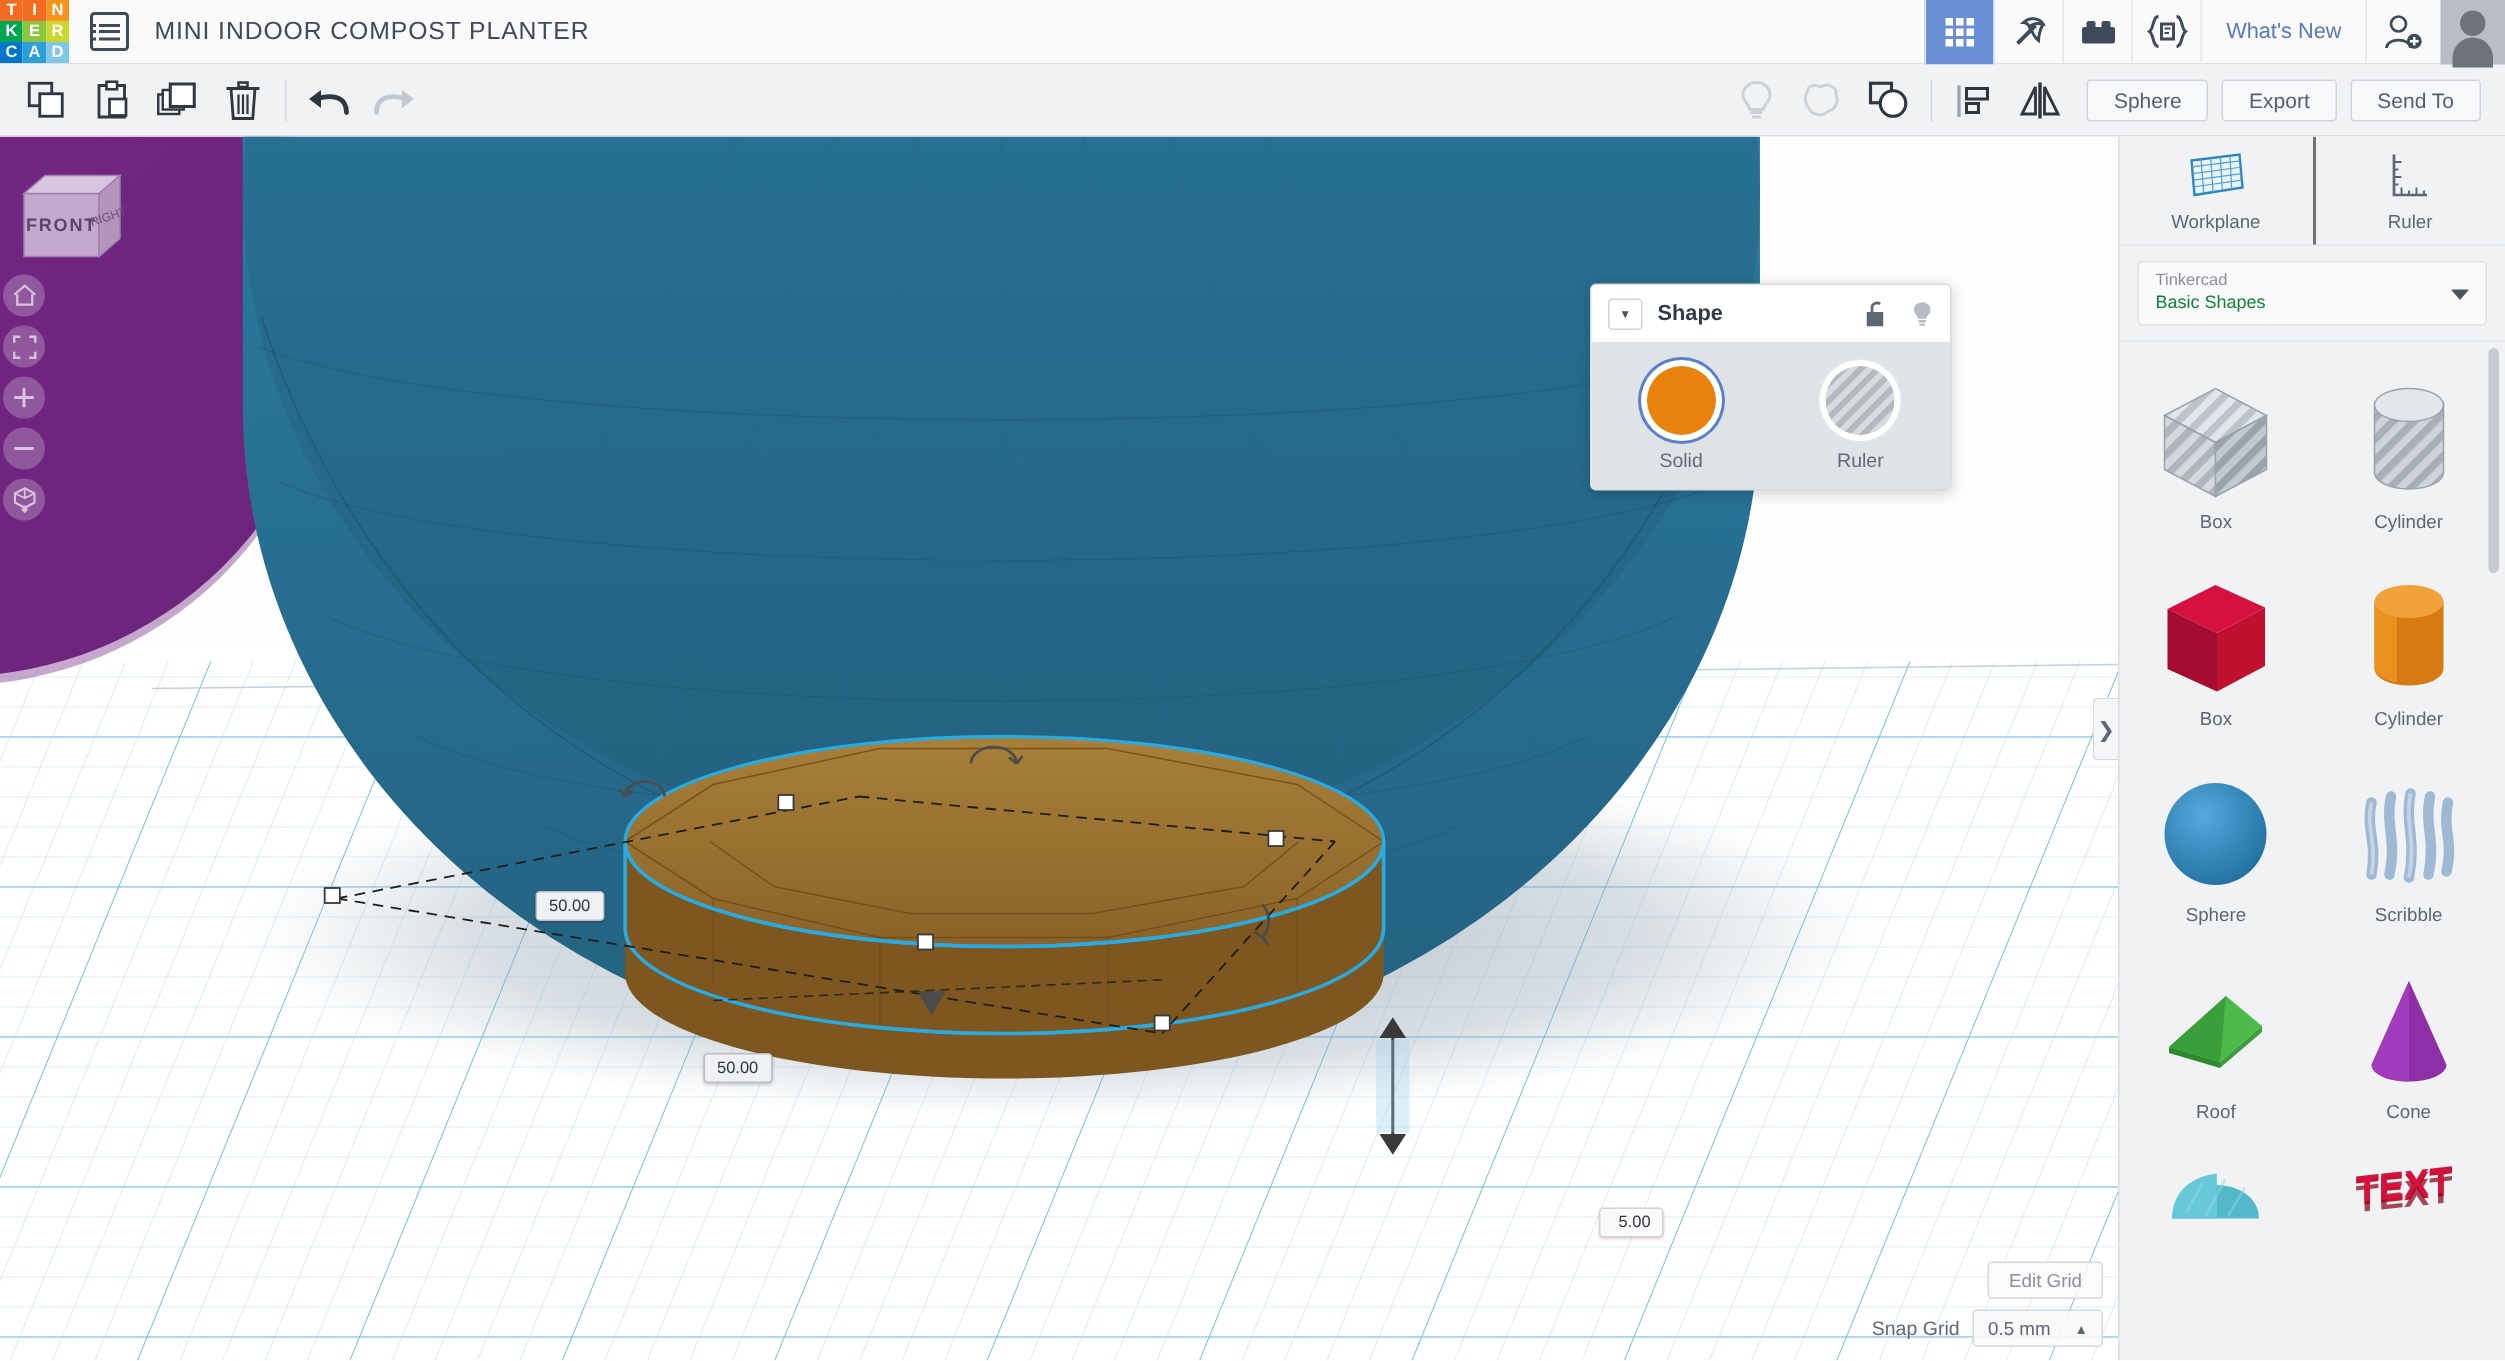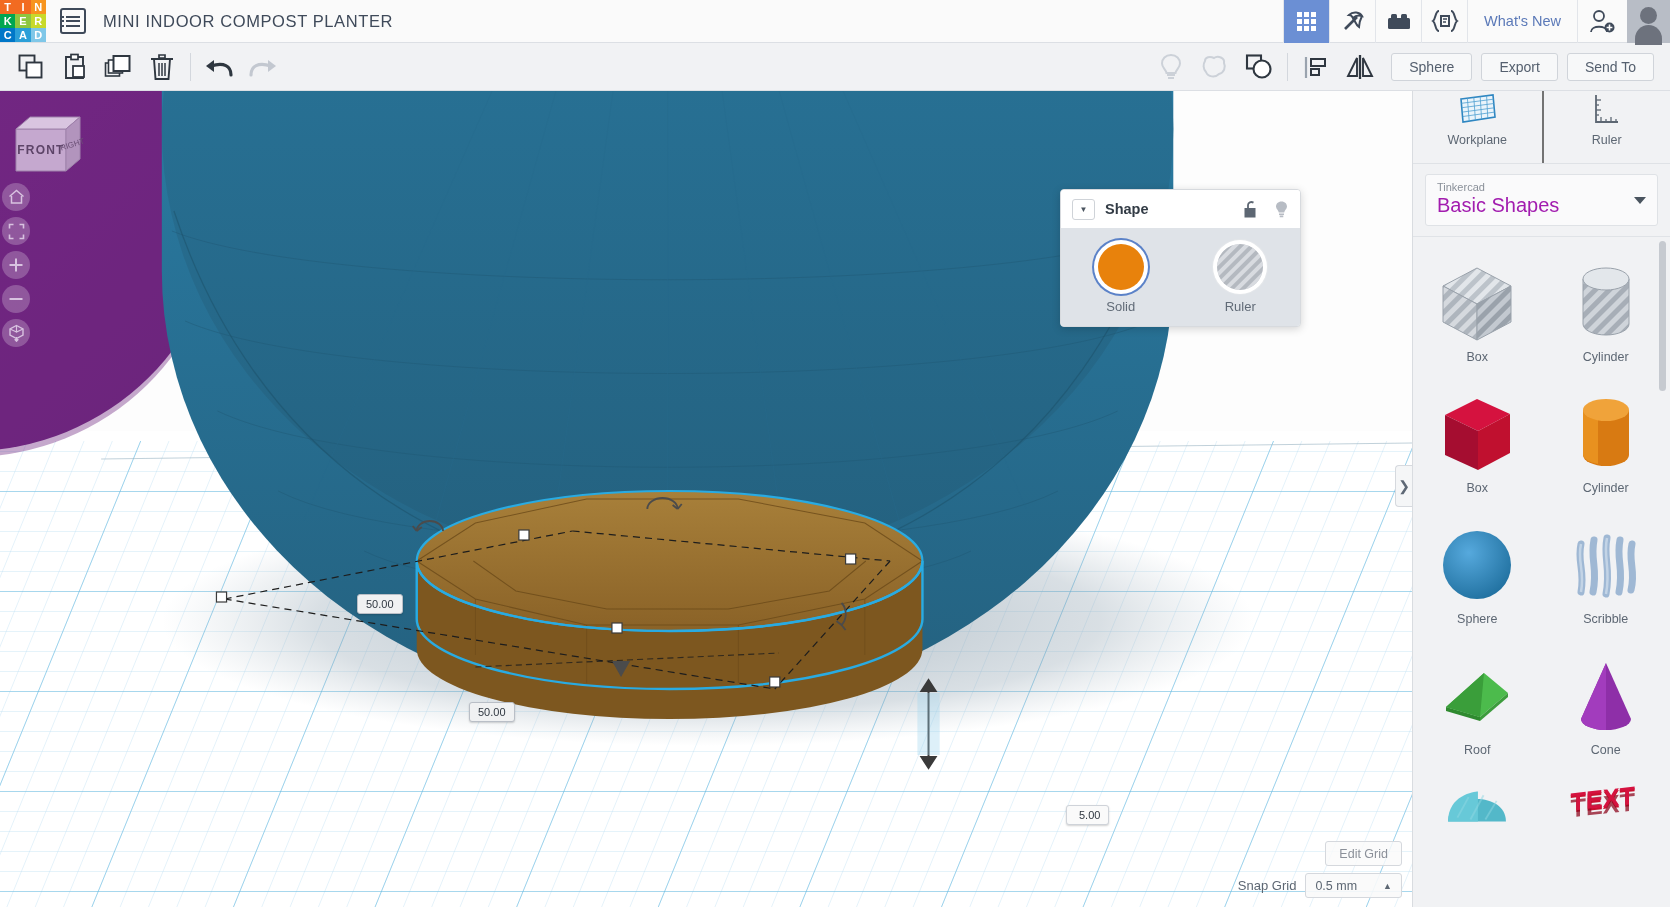--- a/index.html
+++ b/index.html
@@ -79,21 +79,21 @@
     border-radius: 4px 0 0 4px; display: flex; align-items: center; justify-content: center;
     font-size: 14px; color: #5e6875; }
 
   .grid-controls { position: absolute; right: 10px; bottom: 0px; display: flex;
     flex-direction: column; align-items: flex-end; gap: 7px; padding-bottom: 9px; }
   .edit-grid { height: 25px; padding: 0 13px; display: flex; align-items: center;
     background: rgba(250,250,250,.82); border: 1px solid #d5d8dd; border-radius: 3px;
     font-size: 12.5px; color: #8b9099; }
   .snap-row { display: flex; align-items: center; gap: 9px; }
   .snap-label { font-size: 13px; color: #5d6773; }
-  .snap-select { height: 25px; padding: 0 9px; display: flex; align-items: center; gap: 26px;
+  .snap-select { height: 25px; padding: 0 9px; display: flex; align-items: center; gap: 16px;
     background: rgba(250,250,250,.9); border: 1px solid #d5d8dd; border-radius: 3px;
     font-size: 12.5px; color: #5d6773; }
 
   
   .shape-popup { position: absolute; left: 1060px; top: 98px; width: 241px;
     background: #fff; border: 1px solid #d7dade; border-radius: 4px;
     box-shadow: 0 2px 9px rgba(0,0,0,.17); overflow: hidden; }
   .sp-head { height: 38px; display: flex; align-items: center; padding: 0 11px; background: #fff; }
   .sp-chev { width: 23px; height: 21px; border: 1px solid #cfd3d8; border-radius: 3px;
     display: flex; align-items: center; justify-content: center; font-size: 8px; color: #4a545f; }
@@ -105,27 +105,27 @@
   .sp-circle.solid { background: #e8820c; box-shadow: 0 0 0 4px #fff, 0 0 0 6px #5b82c8; }
   .sp-circle.hole { background: #cdd1d6; box-shadow: 0 0 0 4px #fff, 0 0 0 5px #e4e7ea;
     overflow: hidden; position: relative; }
   .sp-label { font-size: 13px; color: #616b77; }
 
   
   .sidebar { width: 258px; min-width: 258px; background: #f1f2f4;
     border-left: 1px solid #d9dce0; display: flex; flex-direction: column; overflow: hidden; }
   .sb-tools { display: flex; border-bottom: 1px solid #dfe2e6; }
   .sb-tool { flex: 1 1 50%; height: 72px; display: flex; flex-direction: column;
-    align-items: center; justify-content: flex-start; gap: 6px; }
+    align-items: center; justify-content: center; gap: 6px; }
   .sb-tool + .sb-tool { border-left: 2px solid #737373; }
   .sb-tool-label { font-size: 12.5px; color: #5d6773; }
   .sb-select { margin: 10px 12px 0; background: #fafafb; border: 1px solid #dfe2e6;
     border-radius: 3px; padding: 6px 11px 8px; position: relative; }
   .sb-select .sub { font-size: 11px; color: #8a9099; }
-  .sb-select .main { font-size: 20px; color: #a21caf; margin-top: 1px; }
+  .sb-select .main { font-size: 12px; color: #15803d; margin-top: 1px; }
   .sb-select .chev { position: absolute; right: 11px; top: 50%; margin-top: -3px;
     width: 0; height: 0; border-left: 6px solid transparent; border-right: 6px solid transparent;
     border-top: 7px solid #4a545f; }
   .sb-divider { height: 1px; background: #e0e3e7; margin: 10px 0 0; }
   .sb-grid { flex: 1 1 auto; display: grid; grid-template-columns: 1fr 1fr;
     padding: 10px 0 0; position: relative; overflow: hidden; align-content: start; }
   .sb-item { height: 131px; display: flex; flex-direction: column; align-items: center;
     justify-content: center; gap: 4px; }
   .sb-item-label { font-size: 12.5px; color: #5d6773; }
   .sb-scroll { position: absolute; right: 2px; top: 4px; width: 7px; height: 150px;

